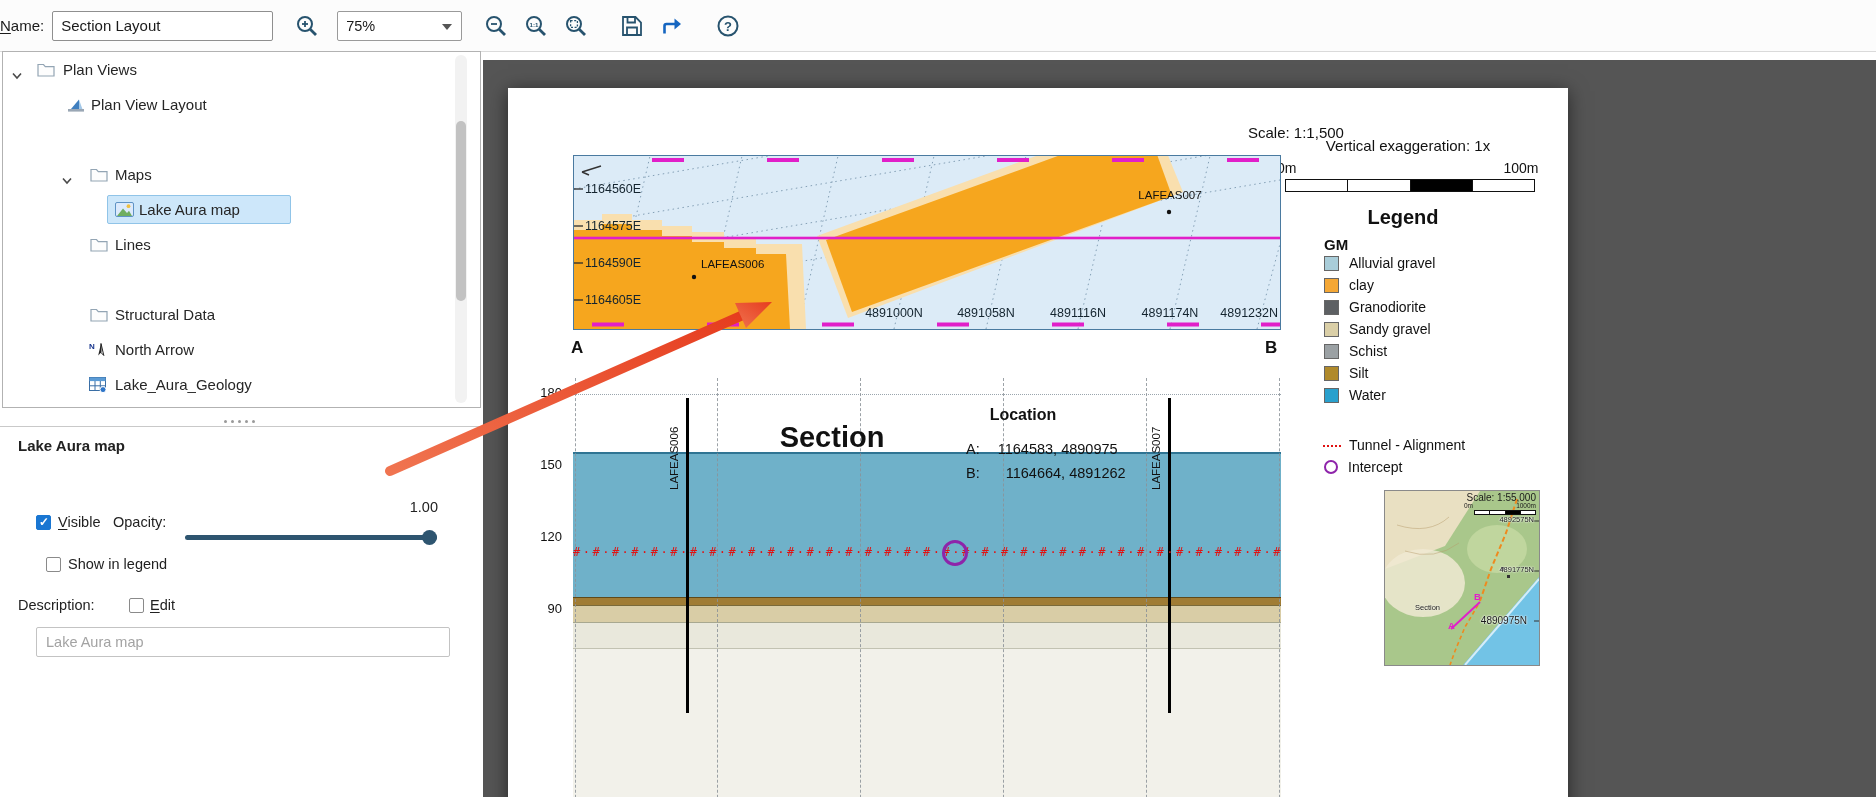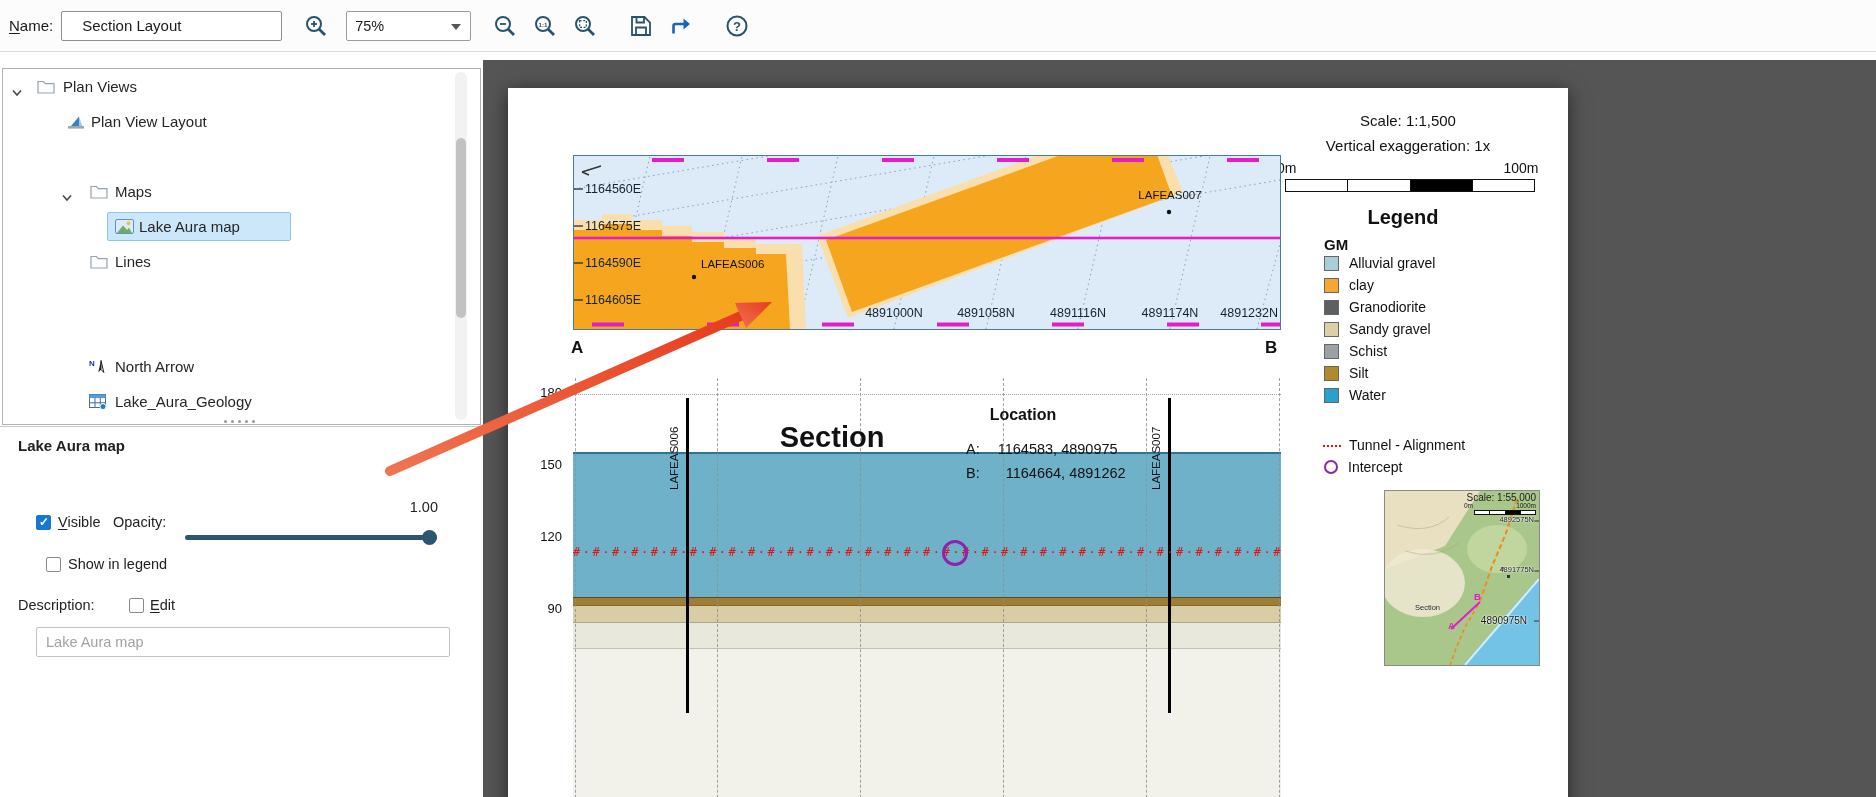--- a/index.html
+++ b/index.html
@@ -4,21 +4,21 @@
 <style>
   *{box-sizing:border-box;margin:0;padding:0}
   html,body{width:1876px;height:797px;overflow:hidden;position:relative;background:#fff;
     font-family:"Liberation Sans",sans-serif;}
   .abs{position:absolute}
   
   .toolbar{display:flex;align-items:center;background:#fcfcfc;border-bottom:1px solid #dadada}
   .tool-label{font-size:15px;color:#1a1a1a;white-space:nowrap}
   .tool-label u{text-underline-offset:2px}
   .tool-input{height:30px;border:1px solid #8f8f8f;border-radius:2px;font:15px "Liberation Sans",sans-serif;
-    padding:0 20px;color:#1a1a1a;background:#fff;outline:none}
+    padding:0 8px;color:#1a1a1a;background:#fff;outline:none}
   .icon-btn{width:32px;height:32px;display:flex;align-items:center;justify-content:center;flex:none}
   .dropdown{width:125px;height:30px;border:1px solid #9a9a9a;border-radius:2px;background:#fff;display:flex;
     align-items:center;font-size:14.5px;color:#1a1a1a;padding:0 8px;position:relative;flex:none}
   .dd-arrow{position:absolute;right:9px;top:12px;width:0;height:0;border-left:5px solid transparent;
     border-right:5px solid transparent;border-top:6px solid #555}
   
   .panel{background:#fff;border:1px solid #b2b2b2}
   .trow{position:absolute;left:0;width:450px;height:29px}
   .tlabel{font-size:15px;color:#262626;line-height:29px;white-space:nowrap;position:absolute;top:0}
   .sel-bg{position:absolute;top:0;height:29px;background:#cde7fa;border:1px solid #90c4e8;border-radius:2px}
@@ -52,21 +52,21 @@
   .band{left:65px;width:708px;position:absolute}
   .sbar{display:flex;border:1px solid #111;background:#fff}
   .sbar i{flex:1;border-right:1px solid #111}
   .sbar i:last-child{border-right:none}
   .tiny{white-space:nowrap;color:#1a1a1a}
 </style>
 </head>
 <body>
 
 <div class="toolbar abs" style="left:0;top:0;width:1876px;height:52px">
-  <span class="tool-label" style="margin-left:9px"><u>N</u><span>ame:</span></span>
+  <span class="tool-label" style="margin-left:0"><u>N</u><span>ame:</span></span>
   <input class="tool-input" style="width: 221px; margin-left: 8px;" value="Section Layout">
   <span class="icon-btn" style="margin-left:18px">
     <svg width="26" height="26" viewBox="0 0 26 26" fill="none" stroke="#27536e" stroke-width="2">
       <circle cx="11" cy="11" r="7"></circle>
         <line x1="16.2" y1="16.2" x2="22" y2="22" stroke-width="2.8"></line>
       <line x1="8" y1="11" x2="14" y2="11" stroke-width="1.8"></line>
         <line x1="11" y1="8" x2="11" y2="14" stroke-width="1.8"></line>
     </svg>
   </span>
   <div class="dropdown" style="margin-left:14px">
@@ -108,21 +108,21 @@
     </svg>
   </span>
   <span class="icon-btn" style="margin-left:24px">
     <svg width="26" height="26" viewBox="0 0 26 26" fill="none" stroke="#27536e" stroke-width="2">
       <circle cx="13" cy="13" r="9.5"></circle>
       <text x="13" y="17.5" font-size="13" font-weight="bold" text-anchor="middle" fill="#27536e" stroke="none" font-family="Liberation Sans, sans-serif">?</text>
     </svg>
   </span>
 </div>
 
-<div class="panel abs" style="left:2px;top:68px;width:479px;height:357px">
+<div class="panel abs" style="left:2px;top:51px;width:479px;height:357px">
 
   <div class="trow" style="top:3px">
     <span class="abs" style="left:8px;top:11px">
       <svg width="12" height="8" viewBox="0 0 12 8">
           <polyline points="2,1.5 6,6 10,1.5" fill="none" stroke="#4a4a4a" stroke-width="1.6"></polyline>
         </svg></span>
     <span class="abs" style="left:34px;top:7px">
       <svg width="18" height="15" viewBox="0 0 18 15">
           <path d="M1 2.5 h5.5 l1.8 2.2 H17 V14 H1 Z" fill="#fdfdfd" stroke="#93a5b4" stroke-width="1.2"></path>
         </svg></span>
@@ -165,20 +165,27 @@
 
   <div class="trow" style="top:178px">
     <span class="abs" style="left:87px;top:7px">
       <svg width="18" height="15" viewBox="0 0 18 15">
           <path d="M1 2.5 h5.5 l1.8 2.2 H17 V14 H1 Z" fill="#fdfdfd" stroke="#93a5b4" stroke-width="1.2"></path>
         </svg></span>
     <span class="tlabel" style="left:112px">Lines</span>
   </div>
 
 
+  <div class="trow" style="top:248px">
+    <span class="abs" style="left:87px;top:7px">
+      <svg width="18" height="15" viewBox="0 0 18 15">
+          <path d="M1 2.5 h5.5 l1.8 2.2 H17 V14 H1 Z" fill="#fdfdfd" stroke="#93a5b4" stroke-width="1.2"></path>
+        </svg></span>
+    <span class="tlabel" style="left:112px">Structural Data</span>
+  </div>
 
   <div class="trow" style="top:283px">
     <span class="abs" style="left:86px;top:6px">
       <svg width="17" height="17" viewBox="0 0 17 17">
           <text x="0" y="8" font-size="8" font-weight="bold" fill="#16348c" font-family="Liberation Sans, sans-serif">N</text>
           <polygon points="12,2.5 9.2,14.5 12,11.5" fill="#222"></polygon>
           <polygon points="12,2.5 14.8,14.5 12,11.5" fill="none" stroke="#222" stroke-width="1"></polygon>
         </svg></span>
     <span class="tlabel" style="left:112px">North Arrow</span>
   </div>
@@ -226,21 +233,21 @@
   <span class="plabel" style="position:absolute;left:18px;top:170px">Description:</span>
   <span class="cb" style="left:129px;top:171px"></span>
   <span class="plabel" style="position:absolute;left:150px;top:170px"><u>E</u><span>dit</span></span>
 
   <input class="desc-input" style="position: absolute; left: 36px; top: 200px; width: 414px; height: 30px;" placeholder="Lake Aura map">
 </div>
 
 <div class="canvas abs" style="left:483px;top:60px;width:1393px;height:737px">
   <div class="page abs" style="left:25px;top:28px;width:1060px;height:760px">
 
-    <div class="pg-txt abs" style="left:740px;top:24px;width:320px;text-align:center">Scale: 1:1,500</div>
+    <div class="pg-txt abs" style="left:740px;top:36px;width:320px;text-align:left">Scale: 1:1,500</div>
     <div class="pg-txt abs" style="left:740px;top:49px;width:320px;text-align:center">Vertical exaggeration: 1x</div>
 
     <span class="pg-txt abs" style="left:769px;top:72px;font-size:14px">0m</span>
     <span class="pg-txt abs" style="left:993px;top:72px;width:40px;text-align:center;font-size:14px">100m</span>
     <div class="sbar abs" style="left:777px;top:91px;width:250px;height:13px">
       <i style="background:#fff"></i>
         <i style="background:#fff"></i>
         <i style="background:#000"></i>
         <i style="background:#fff"></i>
     </div>

